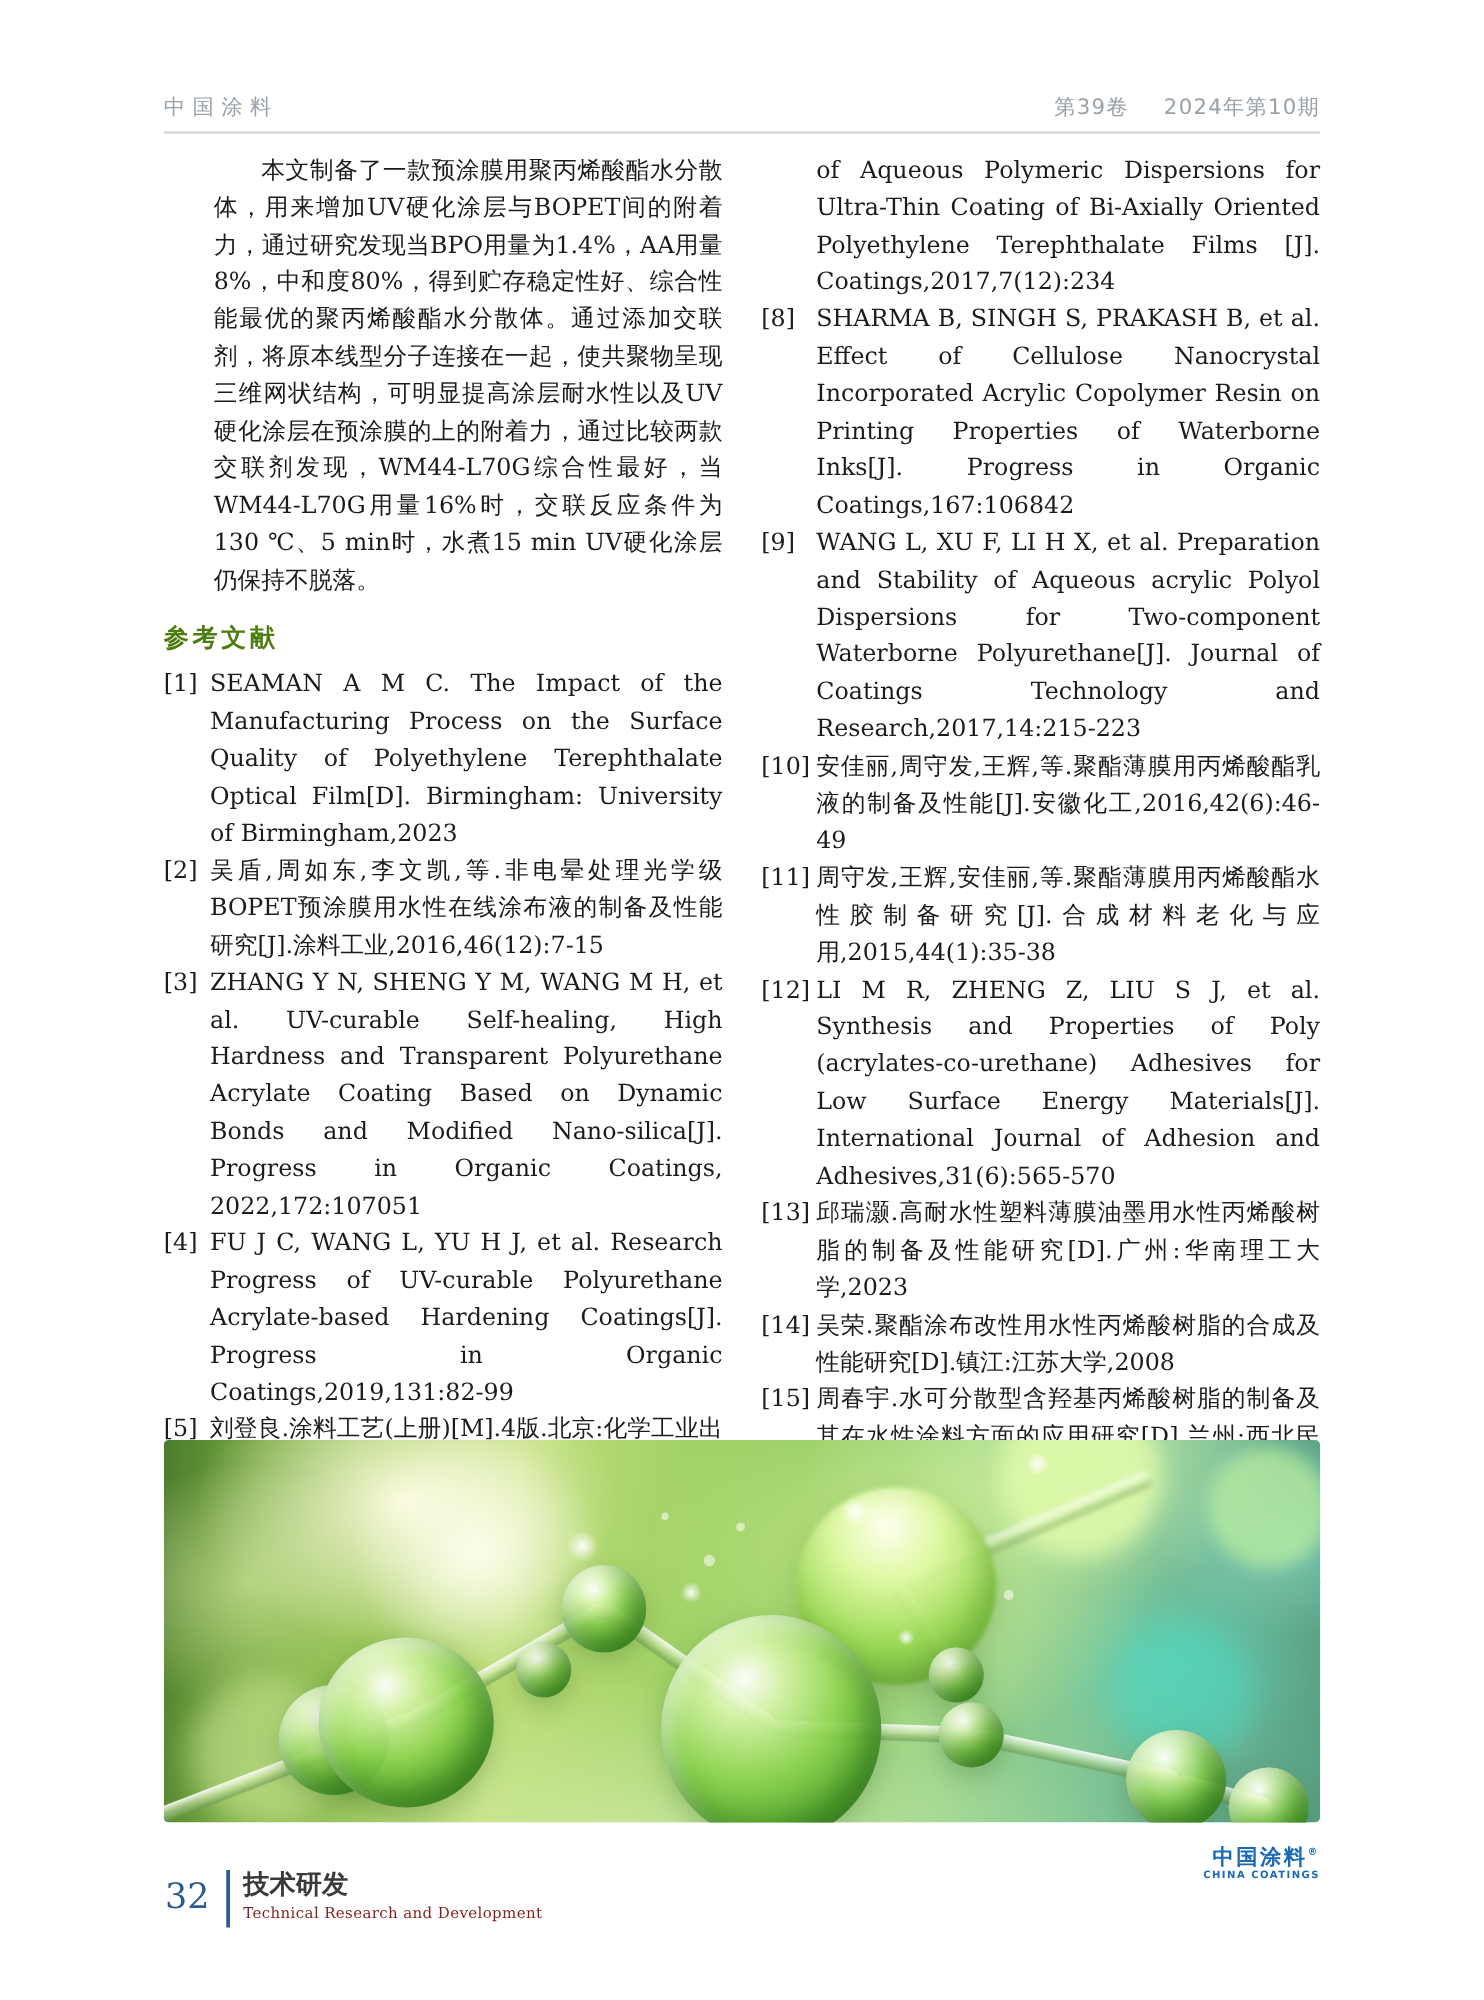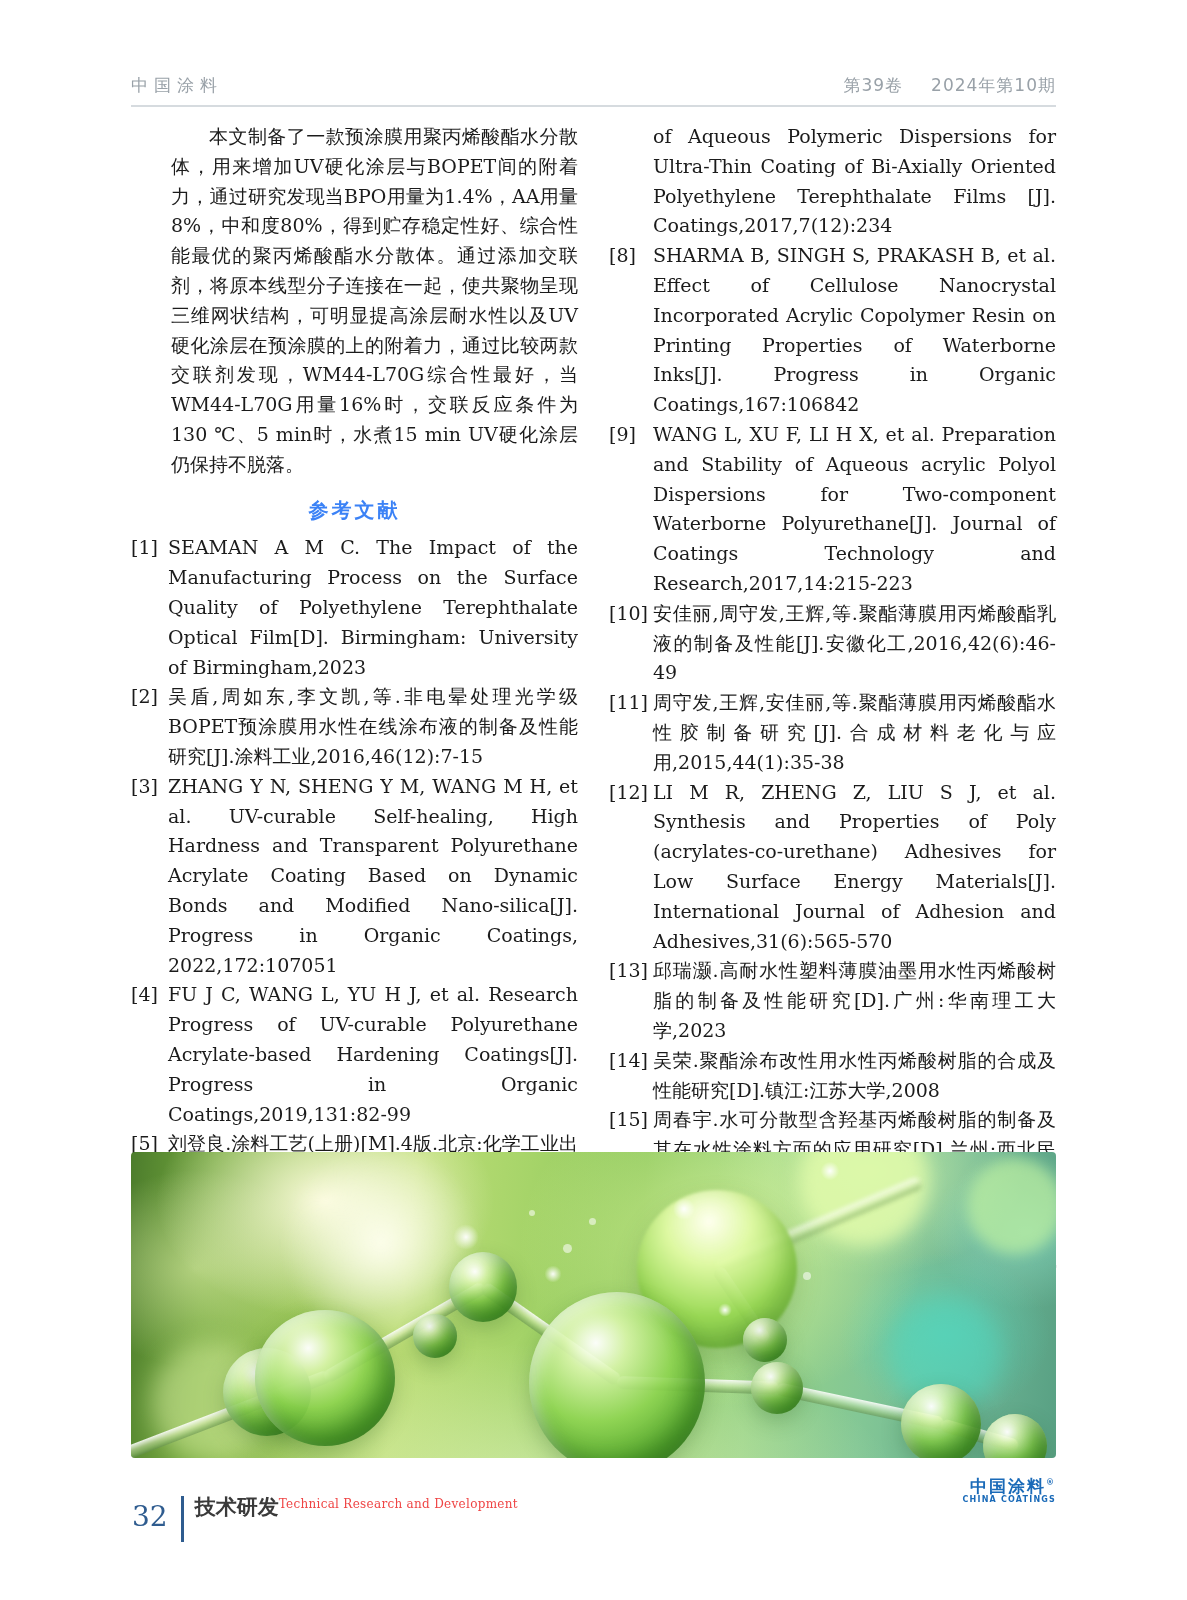--- a/index.html
+++ b/index.html
@@ -21,22 +21,22 @@
   .issue-info .vol{margin-right:28px;}
   
   .columns{
     position:absolute;left:131px;top:122px;width:925px;
     display:flex;gap:31px;
   }
   .col{width:447px;font-size:19px;line-height:29.8px;text-align:justify;text-justify:inter-ideograph;}
   .body-text{margin:0;}
   .body-text.indent{text-indent:2em;margin-left:40px;}
   .ref-heading{
-    margin:16px 0 8px 0;text-align:center;font-size:20px;font-weight:bold;
-    letter-spacing:3px;color:#3b82f6;
+    margin:16px 0 8px 0;text-align:left;font-size:20px;font-weight:bold;
+    letter-spacing:3px;color:#4d7c0f;
   }
   .ref{position:relative;padding-left:37px;margin:0;}
   .col-right .ref{padding-left:44px;}
   .ref .ref-num{position:absolute;left:0;top:0;}
   .ref.cont{padding-left:44px;}
   
   .logo{margin-top:14px;text-align:right;font-family:"DejaVu Sans","Liberation Sans",sans-serif;line-height:1.1;}
   .logo-zh{color:#1a6ab8;font-weight:bold;font-size:17px;letter-spacing:2px;}
   .logo-zh sup{font-size:8px;}
   .logo-en{color:#1a6ab8;font-size:8px;letter-spacing:1.2px;font-weight:bold;}
@@ -104,23 +104,23 @@
   .s5{left:586px;top:150px;width:16px;height:16px;}
   .drop{position:absolute;border-radius:50%;background:rgba(255,255,255,0.55);}
   .d1{left:432px;top:92px;width:9px;height:9px;}
   .d2{left:458px;top:66px;width:7px;height:7px;}
   .d3{left:398px;top:58px;width:6px;height:6px;}
   .d4{left:672px;top:120px;width:8px;height:8px;}
   
   .footer{position:absolute;left:132px;top:1494px;display:flex;align-items:flex-start;}
   .page-num{font-size:28px;color:#2f5c8f;line-height:46px;}
   .footer-bar{width:3px;height:46px;background:#2f5c8f;margin:2px 11px 0 13px;}
-  .footer-text{display:flex;}
+  .footer-text{display:flex;flex-direction:column;}
   .section-zh{font-family:"DejaVu Sans","Liberation Sans",sans-serif;font-size:21px;font-weight:bold;color:#3a3a3a;line-height:26px;}
-  .section-en{font-size:12px;color:#ef4444;margin-top:3px;letter-spacing:0.3px;}
+  .section-en{font-size:12px;color:#7f1d1d;margin-top:3px;letter-spacing:0.3px;}
 </style>
 </head>
 <body>
 
 <div class="page">
 
   <div class="header">
     <span class="journal-name">中国涂料</span>
     <span class="issue-info">
       <span class="vol">第39卷</span><span>2024年第10期</span>

